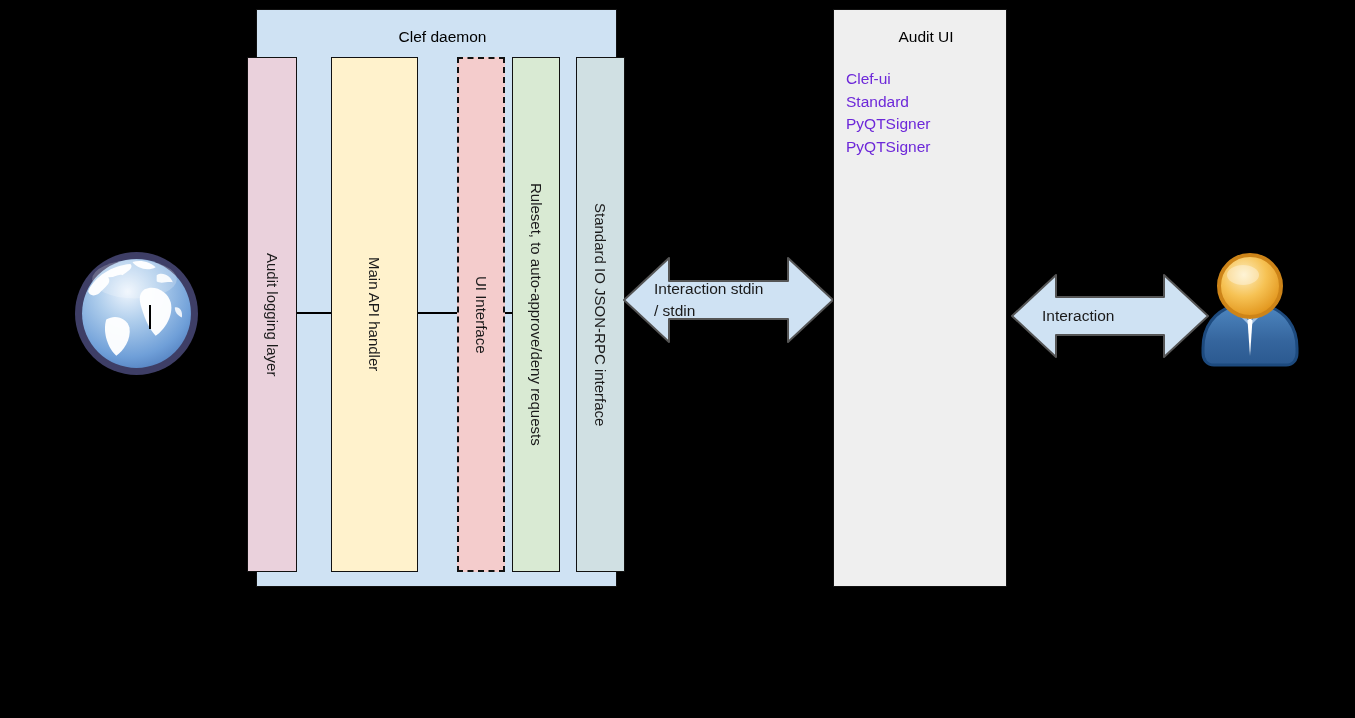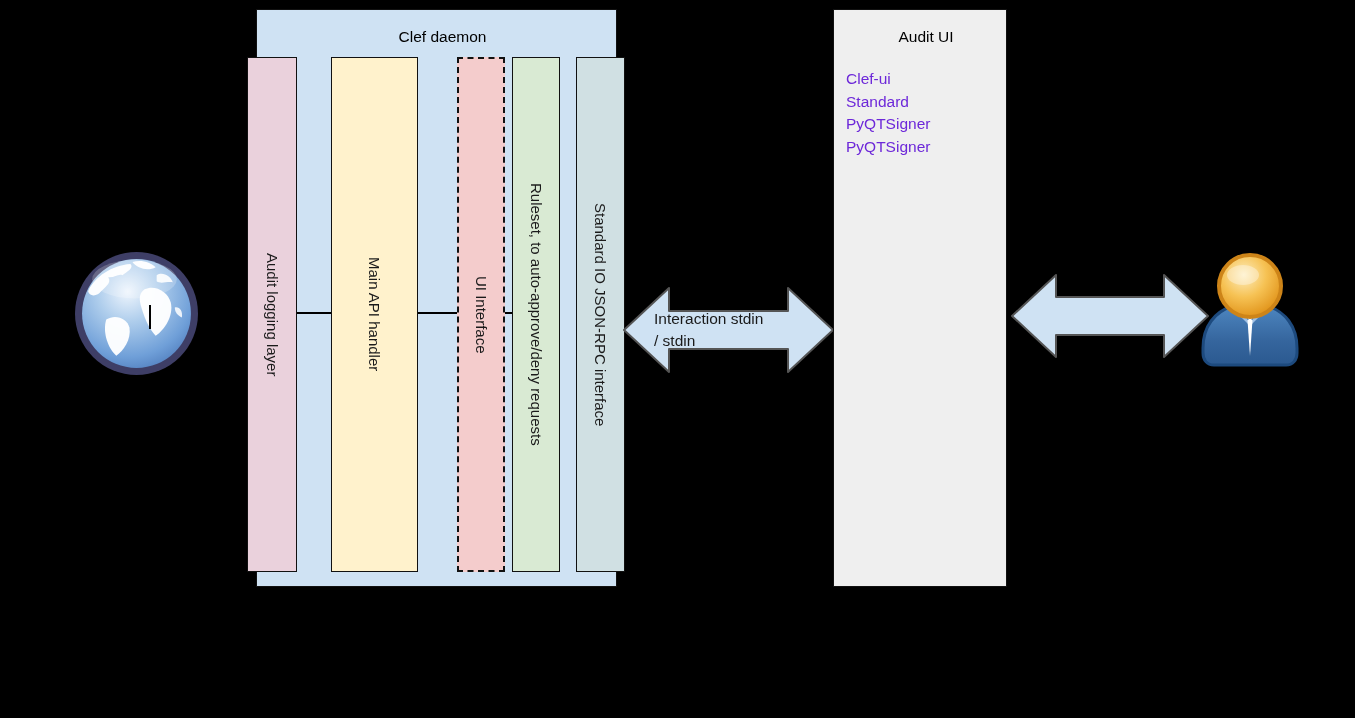--- a/index.html
+++ b/index.html
@@ -29,21 +29,21 @@
   .connector{position:absolute;height:2px;background:#000;top:312px;}
   .connector-a{left:297px;width:34px;}
   .connector-b{left:418px;width:94px;}
   .globe-tick{position:absolute;left:149px;top:305px;width:2px;height:24px;background:#000;z-index:5;}
   .arrow-wrap{position:absolute;}
   .arrow-wrap svg{display:block;}
   .arrow-label{
     position:absolute;left:32px;top:0;bottom:0;display:flex;flex-direction:column;
     justify-content:center;font-size:15.5px;line-height:22px;color:#1a1a1a;
   }
-  .stdio-arrow{left:622px;top:284px;width:213px;height:92px;}
+  .stdio-arrow{left:622px;top:254px;width:213px;height:92px;}
   .user-arrow{left:1010px;top:271px;width:200px;height:90px;}
   .someui-list{
     position:absolute;left:12px;top:58px;font-size:15.5px;line-height:22.5px;color:#6d28d9;
   }
   .globe-icon-wrap{position:absolute;left:74px;top:251px;width:125px;height:125px;}
   .person-icon-wrap{position:absolute;left:1200px;top:252px;width:100px;height:116px;}
 </style>
 </head>
 <body>
 
@@ -112,20 +112,23 @@
       <div>Standard</div>
       <div>PyQTSigner</div>
       <div>PyQTSigner</div>
     </div>
   </div>
 
   <div class="arrow-wrap user-arrow">
     <svg viewBox="0 0 200 90" width="200" height="90">
       <polygon points="2,45 46,4 46,26 154,26 154,4 198,45 154,86 154,64 46,64 46,86" stroke="#555" stroke-width="2" stroke-linejoin="round" fill="#cfe2f3"></polygon>
     </svg>
+    <div class="arrow-label">
+      <span>Interaction</span>
+    </div>
   </div>
 
   <div class="person-icon-wrap">
     <svg viewBox="0 0 100 116" width="100" height="116">
       <defs>
         <linearGradient id="bodyGrad" x1="0" y1="0" x2="0" y2="1">
           <stop offset="0%" stop-color="#4d86c0"></stop>
           <stop offset="60%" stop-color="#35659d"></stop>
           <stop offset="100%" stop-color="#2b5990"></stop>
         </linearGradient>

